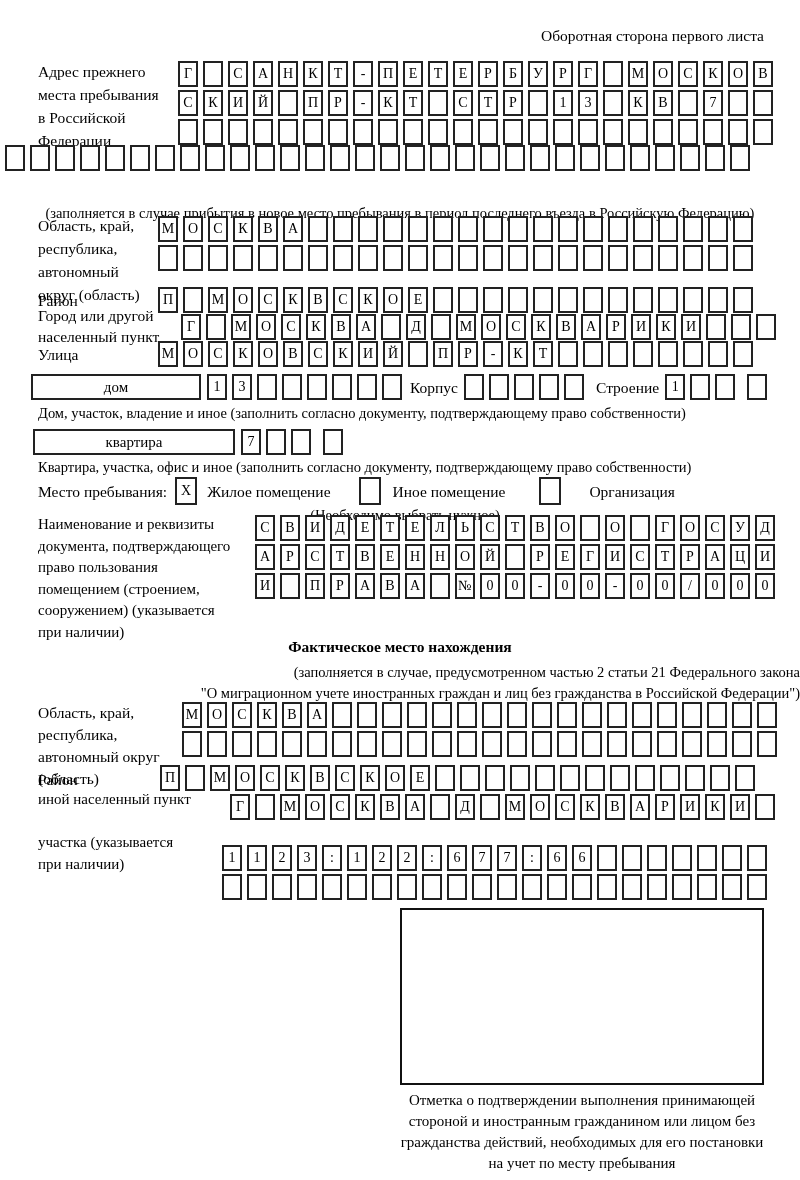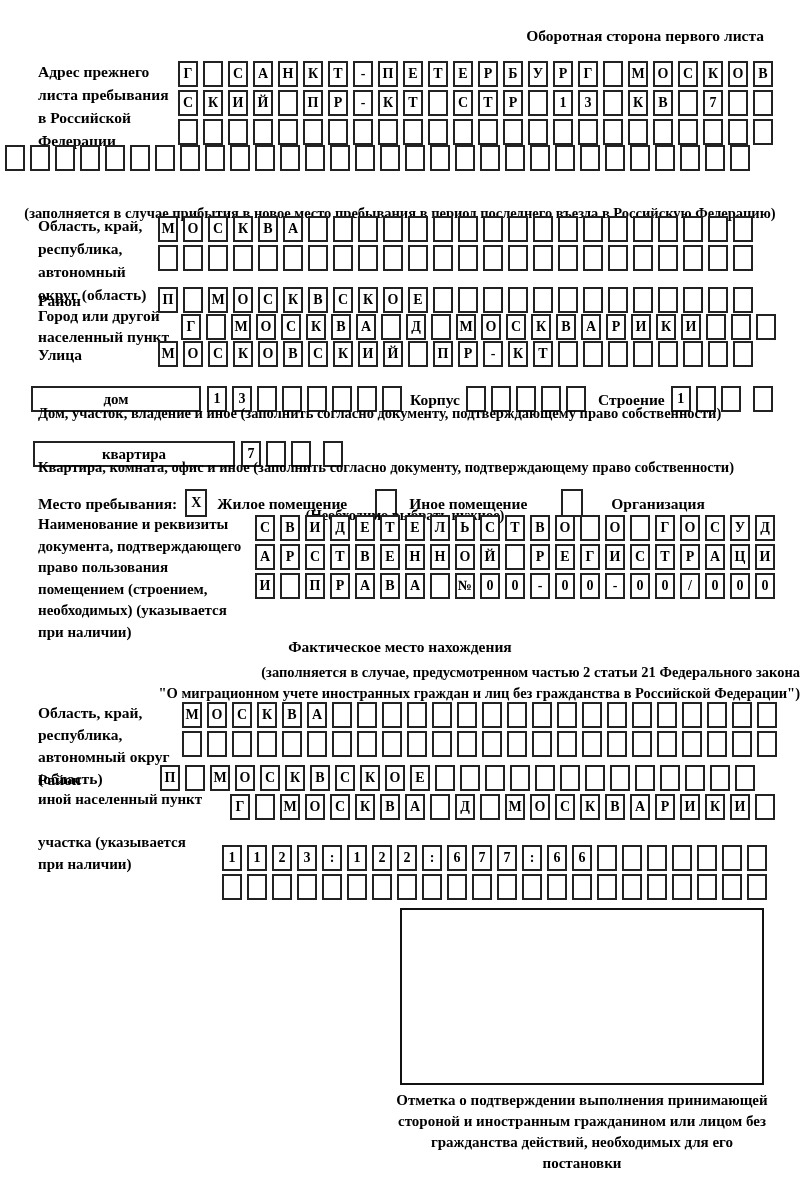--- a/index.html
+++ b/index.html
@@ -1,45 +1,45 @@
 <!DOCTYPE html>
 <html><head>
 <meta charset="utf-8">
 <style>
   html,body{margin:0;padding:0;background:#fff;}
   .page{position:relative;width:800px;height:1180px;background:#fff;color:#000;
         font-family:"Liberation Serif","DejaVu Serif",serif;overflow:hidden;}
-  .abs{position:absolute;font-weight:bold;}
+  .abs{position:absolute;}
   .row{display:flex;gap:5px;}
   .cellcol{display:flex;flex-direction:column;gap:3px;}
   .cell{box-sizing:border-box;flex:0 0 20px;width:20px;height:26px;border:2px solid #222;
         background:#fff;display:flex;align-items:center;justify-content:center;
         font-size:14px;line-height:1;}
   .checkbox{flex:0 0 22px;width:22px;height:28px;}
   .label{font-size:15.5px;line-height:23px;}
   .label-sm{font-size:15px;line-height:21.5px;}
   .note{font-size:14.5px;text-align:center;width:800px;}
   .note-left{font-size:14.5px;}
   .title{font-size:16px;font-weight:bold;text-align:center;width:800px;}
   .widebox{box-sizing:border-box;height:26px;border:2px solid #222;display:flex;
            align-items:center;justify-content:center;font-size:15px;}
-  .flexrow{display:flex;align-items:center;margin-top:12px;}
+  .flexrow{display:flex;align-items:center;}
   .stampbox{box-sizing:border-box;border:2px solid #111;background:#fff;}
   .caption{font-size:15px;line-height:21px;text-align:center;}
 </style>
 </head>
 <body>
 
 <div class="page">
 
   <div class="abs label" style="top:24px;right:36px;">Оборотная сторона первого листа</div>
 
   <div class="abs label" style="top:60px;left:38px;width:142px;">
       <div>Адрес прежнего</div>
-      <div>листа пребывания</div>
+      <div>места пребывания</div>
       <div>в Российской</div>
       <div>Федерации</div>
     </div>
   <div class="abs cellcol" style="top:61px;left:178px;">
     <div class="row">
         <div class="cell">Г</div>
         <div class="cell"></div>
         <div class="cell">С</div>
         <div class="cell">А</div>
         <div class="cell">Н</div>
@@ -335,39 +335,39 @@
     <div class="widebox" style="width:202px;">квартира</div>
     <div class="row" style="margin-left:6px;">
         <div class="cell">7</div>
         <div class="cell"></div>
         <div class="cell"></div>
       </div>
     <div class="row" style="margin-left:12px;">
         <div class="cell"></div>
       </div>
   </div>
-  <div class="abs note-left" style="top:459px;left:38px;">Квартира, комната, офис и иное (заполнить согласно документу, подтверждающему право собственности)</div>
+  <div class="abs note-left" style="top:459px;left:38px;">Квартира, участка, офис и иное (заполнить согласно документу, подтверждающему право собственности)</div>
 
   <div class="abs flexrow" style="top:477px;left:38px;">
     <div class="label">Место пребывания:</div>
     <div class="cell checkbox" style="margin-left:8px;">X</div>
     <div class="label" style="margin-left:10px;">Жилое помещение</div>
     <div class="cell checkbox" style="margin-left:28px;"></div>
     <div class="label" style="margin-left:12px;">Иное помещение</div>
     <div class="cell checkbox" style="margin-left:34px;"></div>
     <div class="label" style="margin-left:28px;">Организация</div>
   </div>
   <div class="abs note" style="top:507px;left:5px;width:800px;">(Необходимо выбрать нужное)</div>
 
   <div class="abs label-sm" style="top:514px;left:38px;width:215px;">
       <div>Наименование и реквизиты</div>
       <div>документа, подтверждающего</div>
       <div>право пользования</div>
       <div>помещением (строением,</div>
-      <div>необходимых) (указывается</div>
+      <div>сооружением) (указывается</div>
       <div>при наличии)</div>
     </div>
   <div class="abs cellcol" style="top:515px;left:255px;">
     <div class="row">
         <div class="cell">С</div>
         <div class="cell">В</div>
         <div class="cell">И</div>
         <div class="cell">Д</div>
         <div class="cell">Е</div>
         <div class="cell">Т</div>
@@ -611,15 +611,16 @@
         <div class="cell"></div>
         <div class="cell"></div>
       </div>
   </div>
 
   <div class="abs stampbox" style="top:908px;left:400px;width:364px;height:177px;"></div>
   <div class="abs caption" style="top:1090px;left:390px;width:384px;">
       <div>Отметка о подтверждении выполнения принимающей</div>
       <div>стороной и иностранным гражданином или лицом без</div>
       <div>гражданства действий, необходимых для его постановки</div>
+      <div>на учет по месту пребывания</div>
     </div>
 
 </div>
 
 </body></html>

